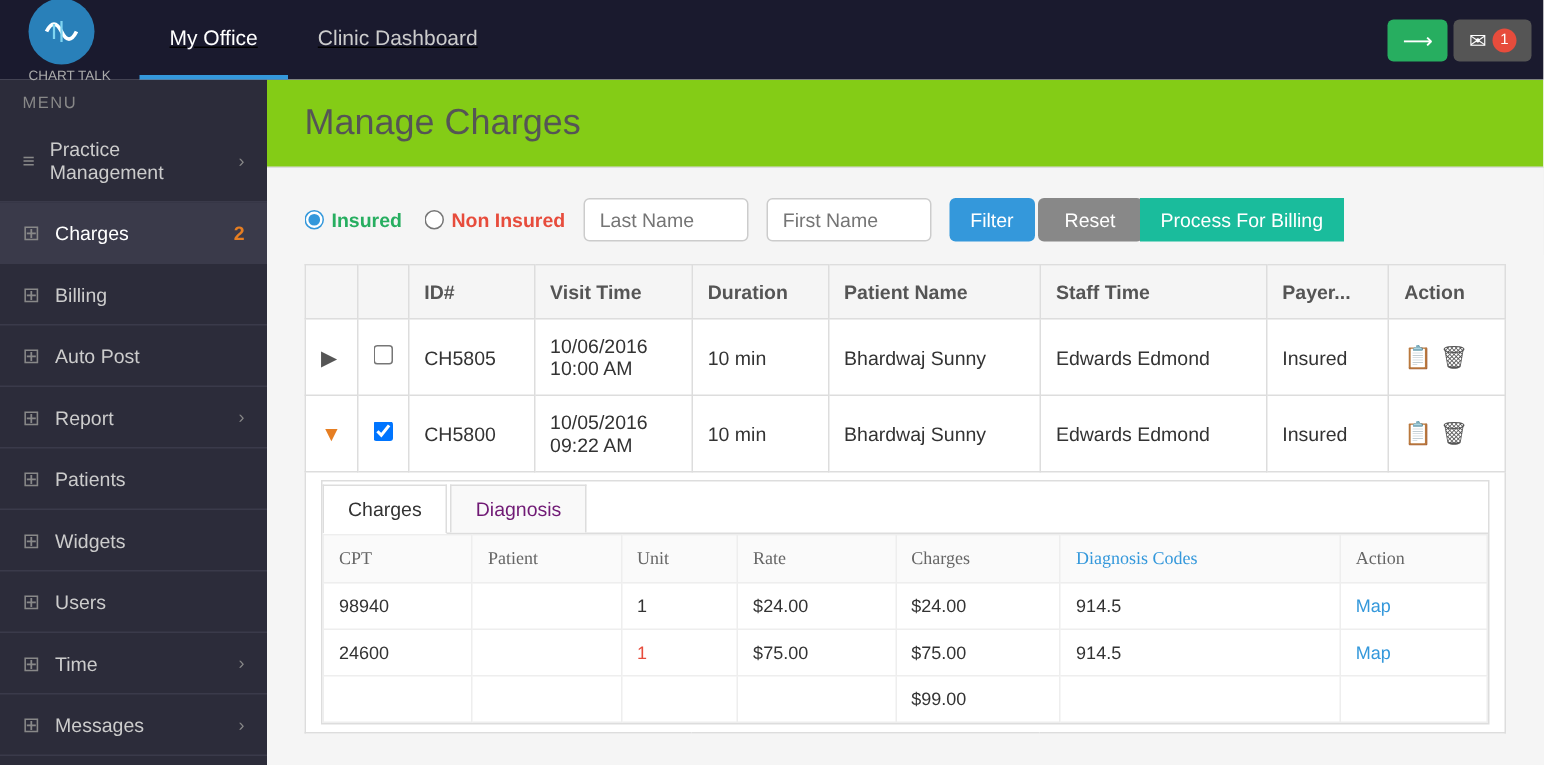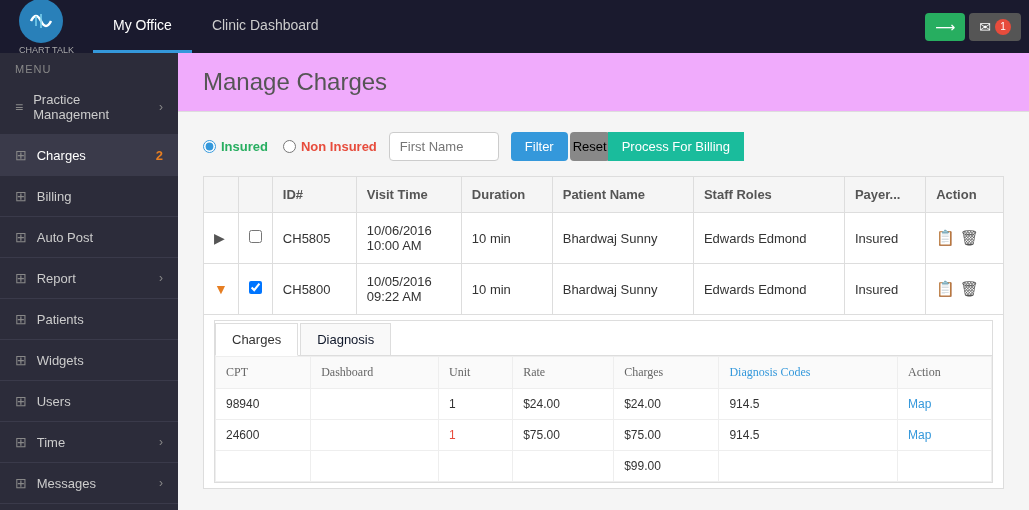--- a/index.html
+++ b/index.html
@@ -37,20 +37,21 @@
     .logo-icon svg { width: 30px; height: 30px; }
     .logo-text {
       font-size: 9px;
       color: #aaa;
       text-align: center;
       margin-top: 2px;
     }
     .nav-tabs {
       display: flex;
       height: 100%;
+      text-decoration: underline;
     }
     .nav-tab {
       padding: 0 20px;
       display: flex;
       align-items: center;
       color: #ccc;
       font-size: 14px;
       cursor: pointer;
       border-bottom: 3px solid transparent;
     }
@@ -142,21 +143,21 @@
     }
 
     
     .content-area {
       flex: 1;
       background: #f5f5f5;
       overflow-y: auto;
       padding: 0;
     }
     .page-header {
-      background: #f0abfc;
+      background: #84cc16;
       padding: 15px 25px;
       border-bottom: 1px solid #ddd;
     }
     .page-title {
       font-size: 24px;
       color: #555;
       font-weight: 300;
     }
 
     .content-inner {
@@ -199,24 +200,24 @@
       background: #3498db;
       color: white;
       border: none;
       border-radius: 4px;
       padding: 7px 14px;
       cursor: pointer;
       font-size: 13px;
     }
     .btn-reset {
       background: #888;
-      color: #000000;
+      color: #ffffff;
       border: none;
       border-radius: 4px;
-      padding: 7px 3px;
+      padding: 7px 18px;
       cursor: pointer;
       font-size: 13px;
     }
     .btn-process {
       background: #1abc9c;
       color: white;
       border: none;
       border-radius: 0;
       padding: 7px 14px;
       cursor: pointer;
@@ -280,21 +281,21 @@
       background: white;
     }
     .sub-tabs {
       display: flex;
       border-bottom: 1px solid #ddd;
     }
     .sub-tab {
       padding: 8px 16px;
       cursor: pointer;
       font-size: 13px;
-      color: #0f172a;
+      color: #701a75;
       border: 1px solid #ddd;
       border-bottom: none;
       background: #f9f9f9;
       margin-right: 2px;
       margin-top: 2px;
     }
     .sub-tab.active {
       background: white;
       color: #333;
       border-bottom: 1px solid white;
@@ -438,39 +439,40 @@
           <label class="radio-option">
             <input type="radio" name="insuranceType" checked="" style="">
             <span class="radio-label-insured">Insured</span>
           </label>
           <label class="radio-option">
             <input type="radio" name="insuranceType" style="">
             <span class="radio-label-noninsured">Non Insured</span>
           </label>
         </div>
 
+        <input class="filter-input" type="text" placeholder="Last Name" style="">
         <input class="filter-input" type="text" placeholder="First Name" style="">
 
         <div style="display:flex; gap:2px; align-items:flex-start; flex-wrap:wrap;">
           <button class="btn-filter">Filter</button>
           <button class="btn-reset">Reset</button>
           <button class="btn-process">Process For Billing</button>
         </div>
       </div>
 
       <table class="main-table">
         <thead>
           <tr>
             <th style="width:30px;"></th>
             <th style="width:30px;"></th>
             <th>ID#</th>
             <th>Visit Time</th>
             <th>Duration</th>
             <th>Patient Name</th>
-            <th>Staff Roles</th>
+            <th>Staff Time</th>
             <th>Payer...</th>
             <th>Action</th>
           </tr>
         </thead>
         <tbody>
 
           <tr>
             <td>
               <button class="expand-btn">▶</button>
             </td>
@@ -516,21 +518,21 @@
             <td colspan="9">
               <div class="sub-panel">
                 <div class="sub-tabs">
                   <div class="sub-tab active">Charges</div>
                   <div class="sub-tab">Diagnosis</div>
                 </div>
                 <table class="sub-table">
                   <thead>
                     <tr>
                       <th>CPT</th>
-                      <th>Dashboard</th>
+                      <th>Patient</th>
                       <th>Unit</th>
                       <th>Rate</th>
                       <th>Charges</th>
                       <th style="color:#3498db;">Diagnosis Codes</th>
                       <th>Action</th>
                     </tr>
                   </thead>
                   <tbody>
                     <tr>
                       <td>98940</td>

